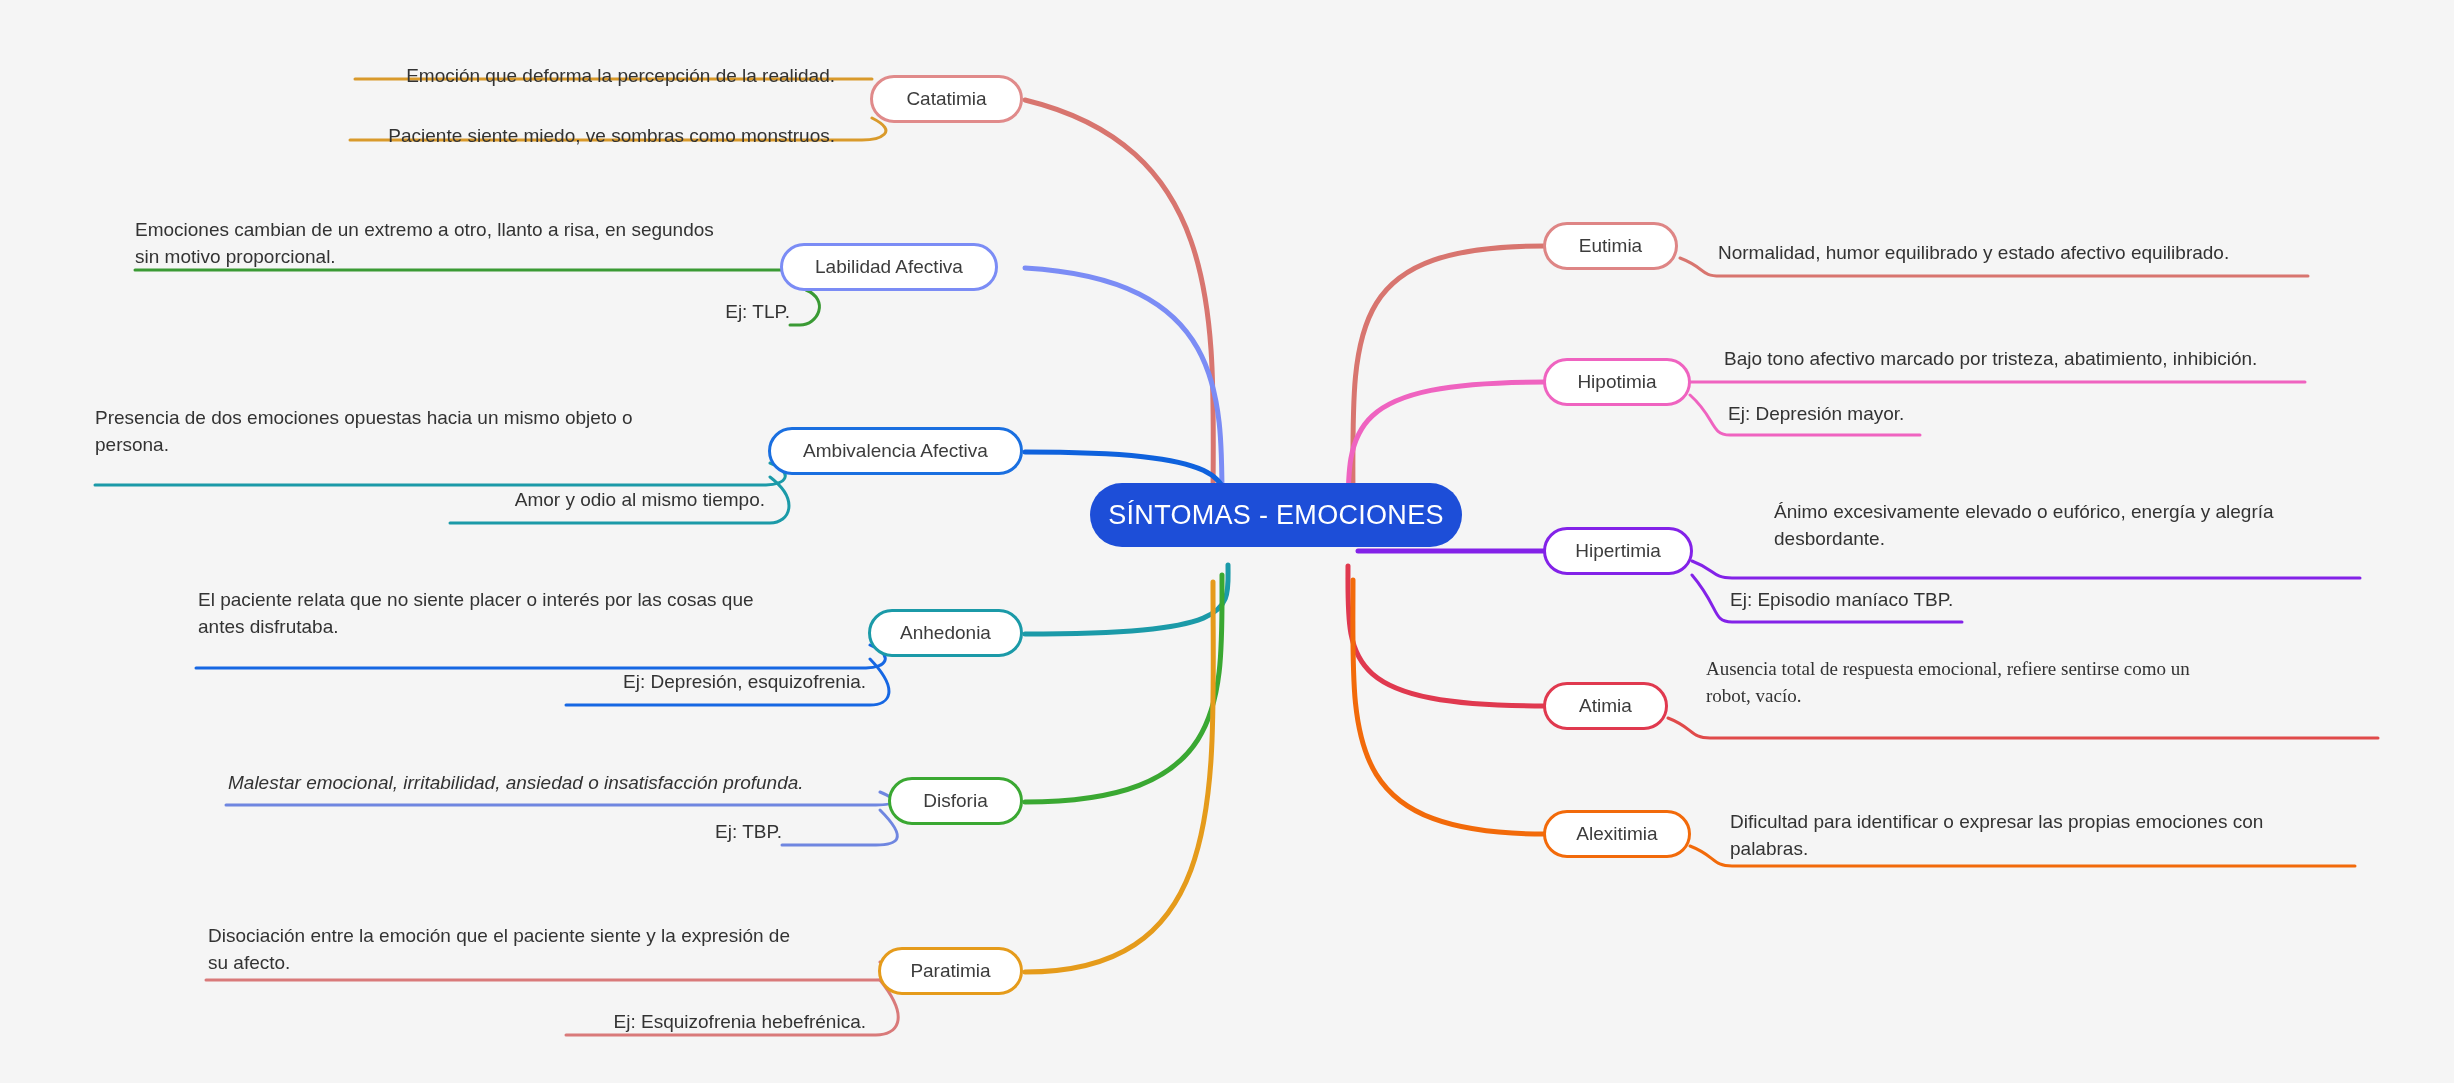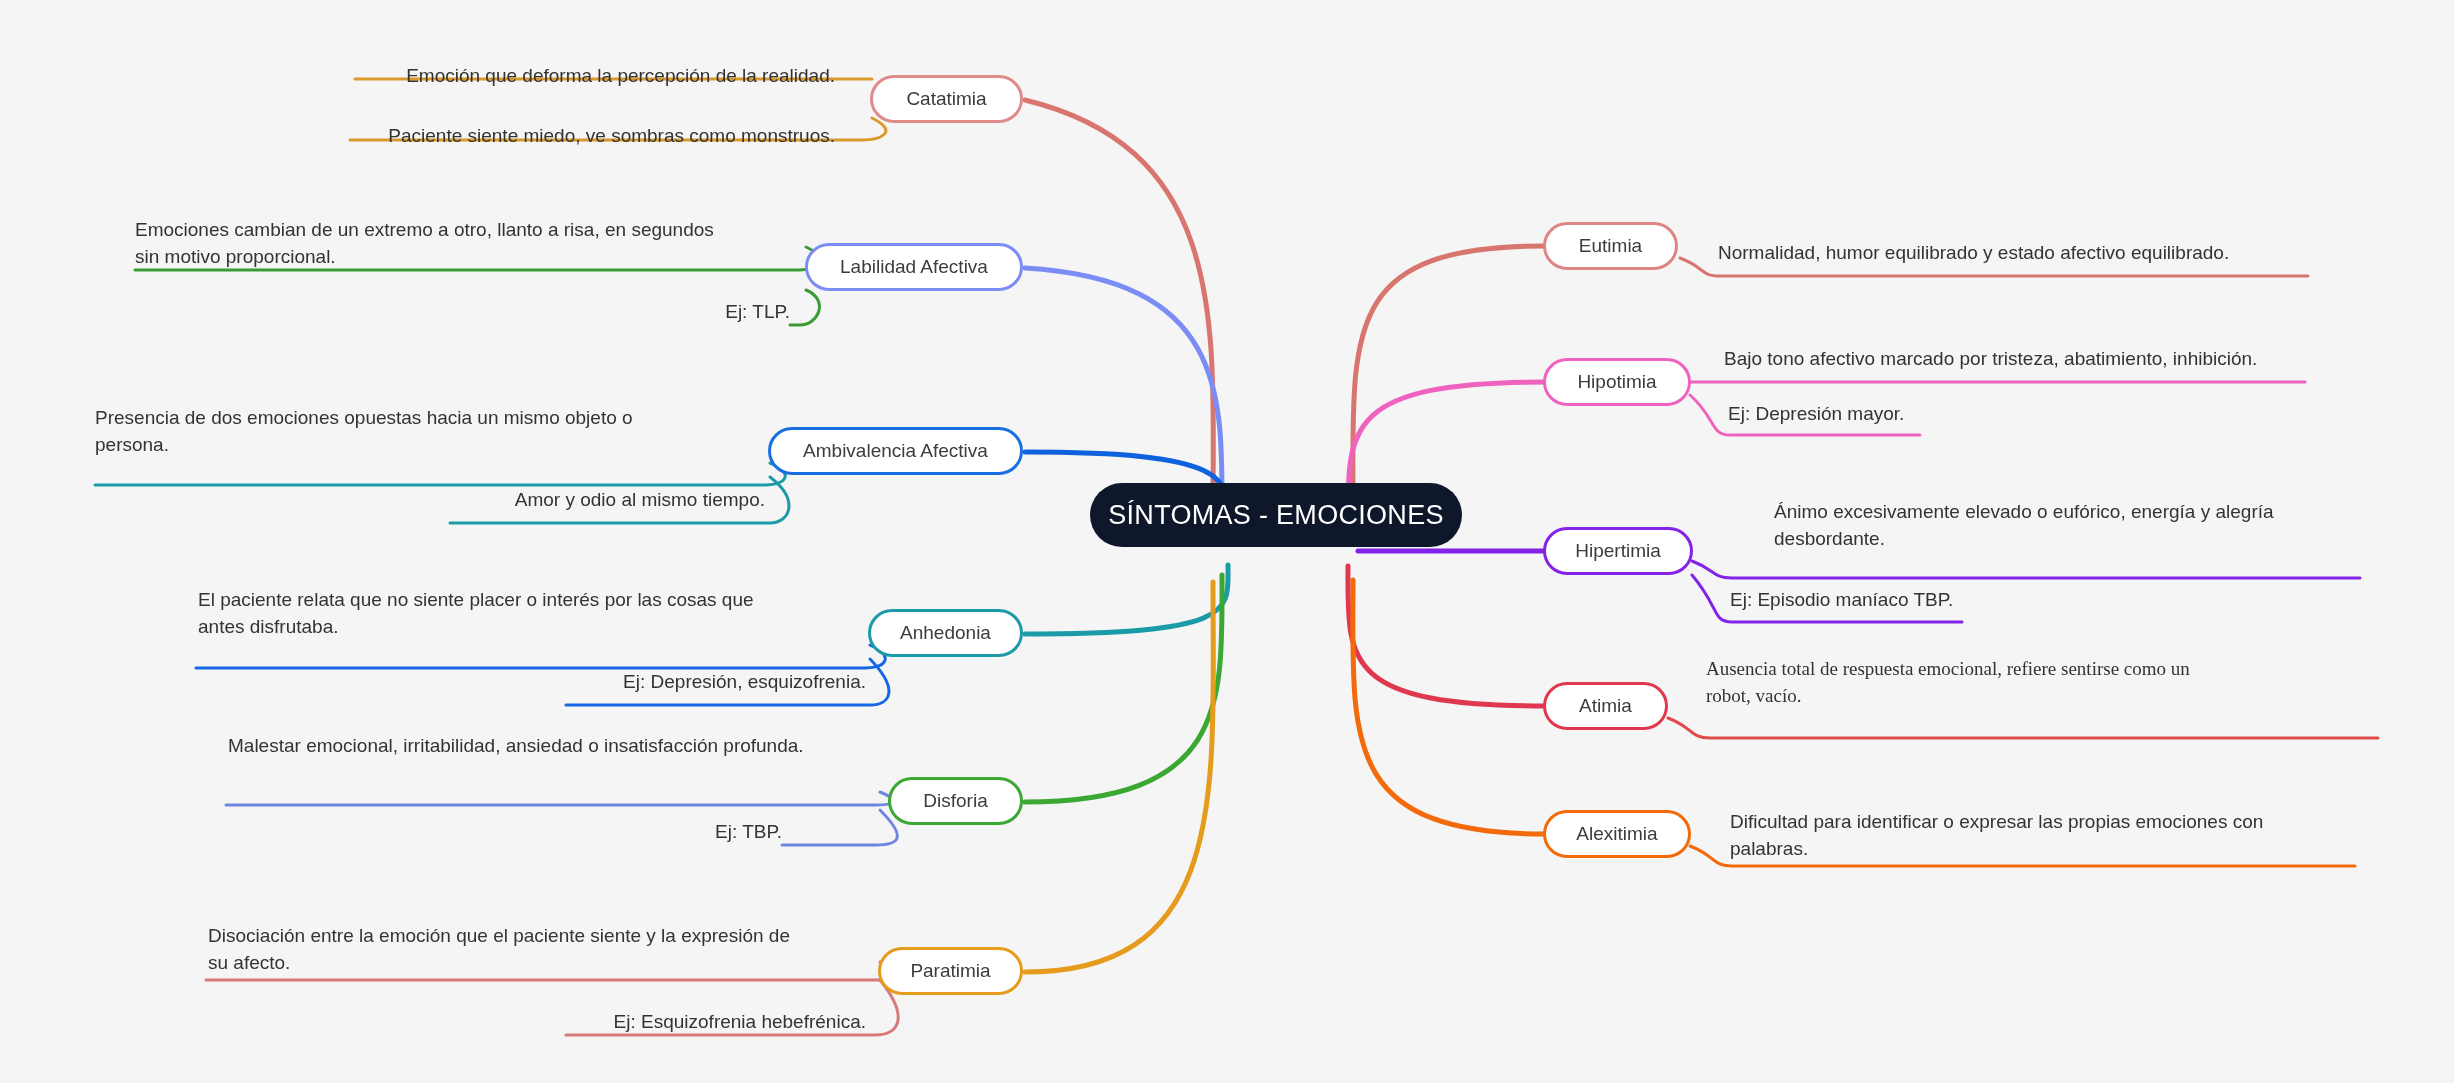--- a/index.html
+++ b/index.html
@@ -123,29 +123,29 @@
     <path d="M1690 395 C1716 418 1710 435 1730 435 L1920 435" stroke="#ef63c0" stroke-width="3"></path>
 
     <path d="M1692 561 C1716 570 1712 578 1732 578 L2360 578" stroke="#8322e8" stroke-width="3"></path>
     <path d="M1692 575 C1720 608 1712 622 1732 622 L1962 622" stroke="#8322e8" stroke-width="3"></path>
 
     <path d="M1668 718 C1694 728 1690 738 1710 738 L2378 738" stroke="#e04a4a" stroke-width="3"></path>
 
     <path d="M1690 846 C1716 856 1712 866 1732 866 L2355 866" stroke="#f26a0a" stroke-width="3"></path>
   </svg>
 
-  <div class="hub" style="left: 1090px; top: 515px; width: 372px; height: 64px; transform: translateY(-32px); background: #0f172a; color: rgb(255, 255, 255);">
+  <div class="hub" style="left: 1090px; top: 515px; width: 372px; height: 64px; transform: translateY(-32px); background: #1d4ed8; color: rgb(255, 255, 255);">
     <span>SÍNTOMAS - EMOCIONES</span>
   </div>
 
   <div class="topic" style="left:870px; top:75px; width:153px; border-color:#e08a8a;">
     <span>Catatimia</span>
   </div>
 
-  <div class="topic" style="left:805px; top:243px; width:218px; border-color:#7b8cf5;">
+  <div class="topic" style="left:780px; top:243px; width:218px; border-color:#7b8cf5;">
     <span>Labilidad Afectiva</span>
   </div>
 
   <div class="topic" style="left:768px; top:427px; width:255px; border-color:#1a6fe0;">
     <span>Ambivalencia Afectiva</span>
   </div>
 
   <div class="topic" style="left:868px; top:609px; width:155px; border-color:#1b9aa8;">
     <span>Anhedonia</span>
   </div>
@@ -190,21 +190,21 @@
   <div class="leaf left" style="left:95px; top:404px; width:680px;">Presencia de dos emociones opuestas hacia un mismo objeto o
 persona.</div>
 
   <div class="leaf left rt" style="left:450px; top:486px; width:315px;">Amor y odio al mismo tiempo.</div>
 
   <div class="leaf left" style="left:198px; top:586px; width:680px;">El paciente relata que no siente placer o interés por las cosas que
 antes disfrutaba.</div>
 
   <div class="leaf left rt" style="left:566px; top:668px; width:300px;">Ej: Depresión, esquizofrenia.</div>
 
-  <div class="leaf left" style="left:228px; top:732px; width:660px;">Malestar emocional, irritabilidad, ansiedad o insatisfacción profunda.</div>
+  <div class="leaf left" style="left:228px; top:769px; width:660px;font-style:italic;">Malestar emocional, irritabilidad, ansiedad o insatisfacción profunda.</div>
 
   <div class="leaf left rt" style="left:680px; top:818px; width:102px;">Ej: TBP.</div>
 
   <div class="leaf left" style="left:208px; top:922px; width:680px;">Disociación entre la emoción que el paciente siente y la expresión de
 su afecto.</div>
 
   <div class="leaf left rt" style="left:566px; top:1008px; width:300px;">Ej: Esquizofrenia hebefrénica.</div>
 
   <div class="leaf right" style="left:1718px; top:239px; width:720px;">Normalidad, humor equilibrado y estado afectivo equilibrado.</div>
 

